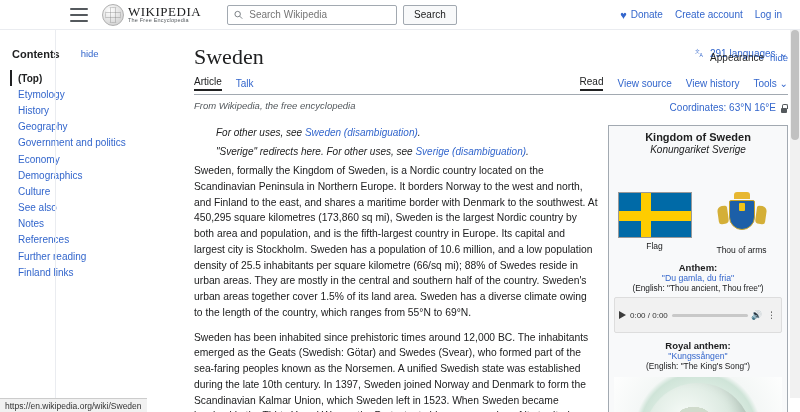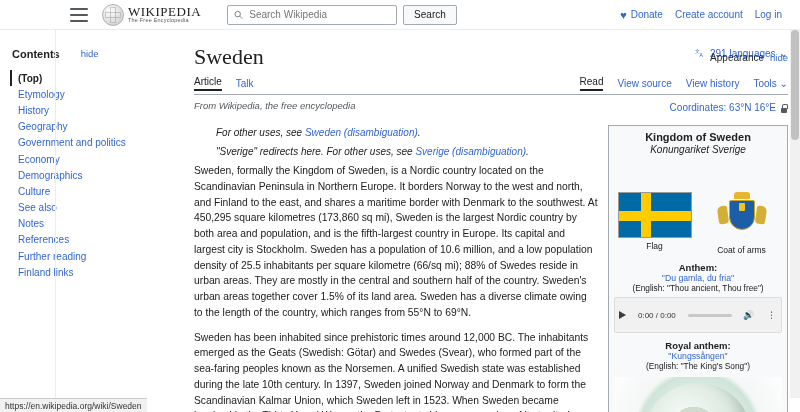--- a/index.html
+++ b/index.html
@@ -171,21 +171,21 @@
     position:absolute; left:2px; top:14px; width:10px; height:18px;
     background:#d4af37; border-radius: 5px 2px 4px 3px; transform: rotate(-8deg);
   }
   .coa-lion.right{ left:auto; right:2px; transform: rotate(8deg) scaleX(-1); }
   .ib-caption { font-size:8.5px; margin-top:3px; }
   .ib-section { font-weight:bold; font-size:9.5px; margin-top:7px;}
   .ib-anthem-name { font-size:8.7px; }
   .ib-anthem-sub { font-size:8.3px; }
   .player {
     margin: 4px 0 2px; height:20px; background:#f1f1f1; border:1px solid #ddd;
-    border-radius:2px; display:flex; align-items:center; gap:12px; padding:17px 4px;
+    border-radius:2px; display:flex; align-items:center; gap:4px; padding:17px 4px;
     font-size:8px; color:#333;
   }
   .play-tri { width:0;height:0;border-left:7px solid #3c3c3c;border-top:4.5px solid transparent;border-bottom:4.5px solid transparent;}
   .player-bar { flex:1; height:3px; background:#c8c8c8; border-radius:2px;}
   .player-spk { font-size:9px;}
   .player-dots { letter-spacing:1px; font-size:9px;}
   .globe-img {
     width: 168px; height: 120px; margin: 6px auto 0;
     background: radial-gradient(circle at 50% 46%, #e9f3ec 0%, #dfeee5 38%, #cfe4d8 55%, #f4f7f6 60%, #ffffff 100%);
     position:relative; overflow:hidden;
@@ -340,21 +340,21 @@
             <div class="flag"></div>
             <div class="ib-caption">Flag</div>
           </div>
           <div class="ib-flagcell">
             <div class="coa">
               <div class="coa-crown"></div>
               <div class="coa-shield"></div>
               <div class="coa-lion"></div>
               <div class="coa-lion right"></div>
             </div>
-            <div class="ib-caption">Coat of arms</div>
+            <div class="ib-caption">Thou of arms</div>
           </div>
         </div>
 
         <div class="ib-section">Anthem:</div>
         <div class="ib-anthem-name">
           <a>"Du gamla, du fria"</a>
         </div>
         <div class="ib-anthem-sub">(English: "Thou ancient, Thou free")</div>
         <div class="player">
           <span class="play-tri"></span>

